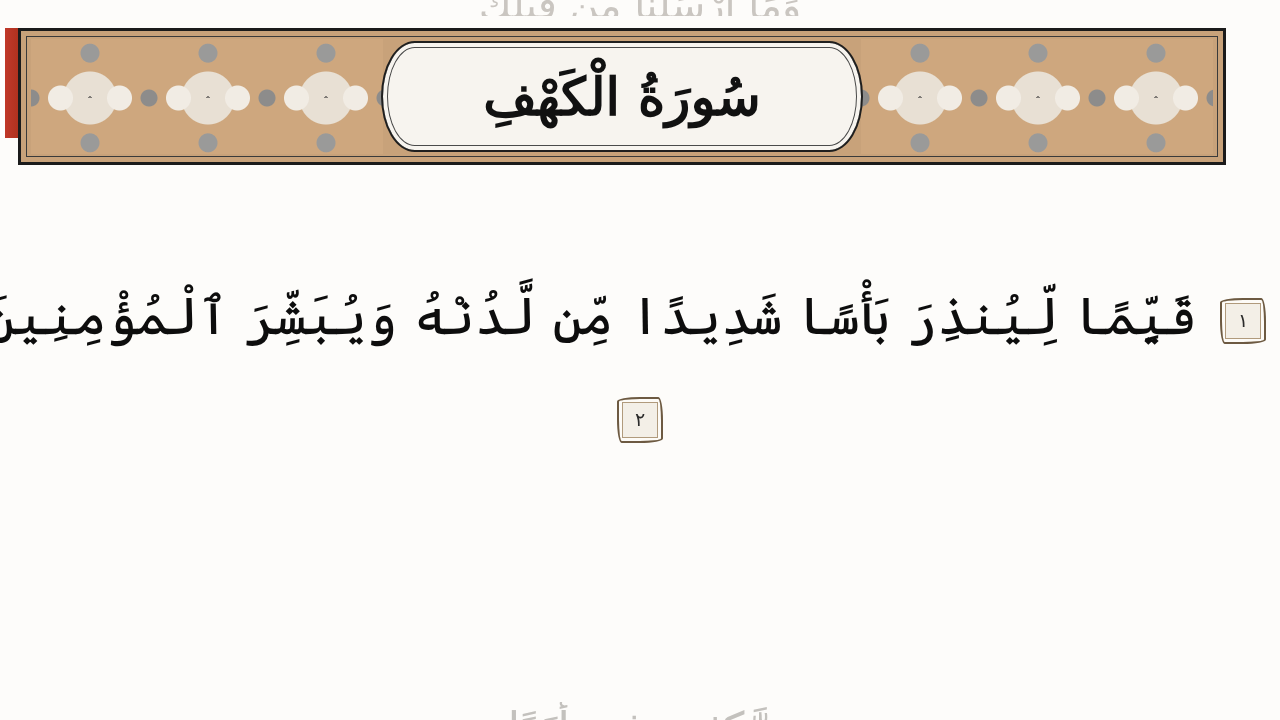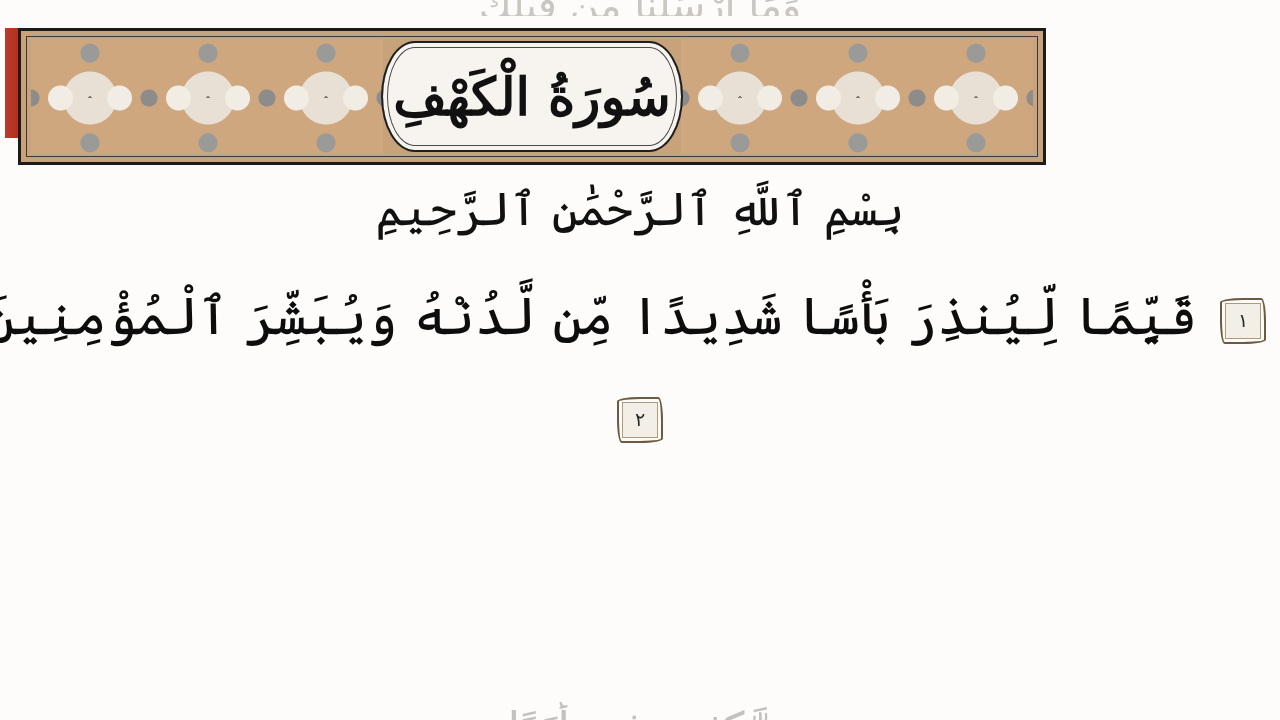--- a/index.html
+++ b/index.html
@@ -37,21 +37,21 @@
     color: #b9b4ae;
     opacity: .75;
     white-space: nowrap;
   }
 
   
   .surah-band {
     position: absolute;
     left: 18px;
     top: 28px;
-    width: 1028px;
+    width: 1208px;
     height: 137px;
     box-sizing: border-box;
     border: 3px solid #1b1b1b;
     background: #c8a27a;
     overflow: hidden;
   }
   .surah-band::before { 
     content: "";
     position: absolute;
     left: 5px; top: 5px; right: 5px; bottom: 5px;
@@ -210,21 +210,20 @@
   <div class="page-edge"></div>
 
   <div class="surah-band">
     <div class="ornament left"></div>
     <div class="ornament right"></div>
     <div class="cartouche">
       <div class="surah-name">سُورَةُ الْكَهْفِ</div>
     </div>
   </div>
 
-  <div class="basmala">بِسْمِ ٱللَّهِ ٱلرَّحْمَٰنِ ٱلرَّحِيمِ</div>
 
   <div class="ayah-lines">
 
 
     <div class="ayah-line l2">
       <span class="ayah-marker">
         <span class="rosette"></span>
         <span class="num">١</span>
       </span>
       <span>قَيِّمًا لِّيُنذِرَ بَأْسًا شَدِيدًا مِّن لَّدُنْهُ وَيُبَشِّرَ ٱلْمُؤْمِنِينَ</span>

